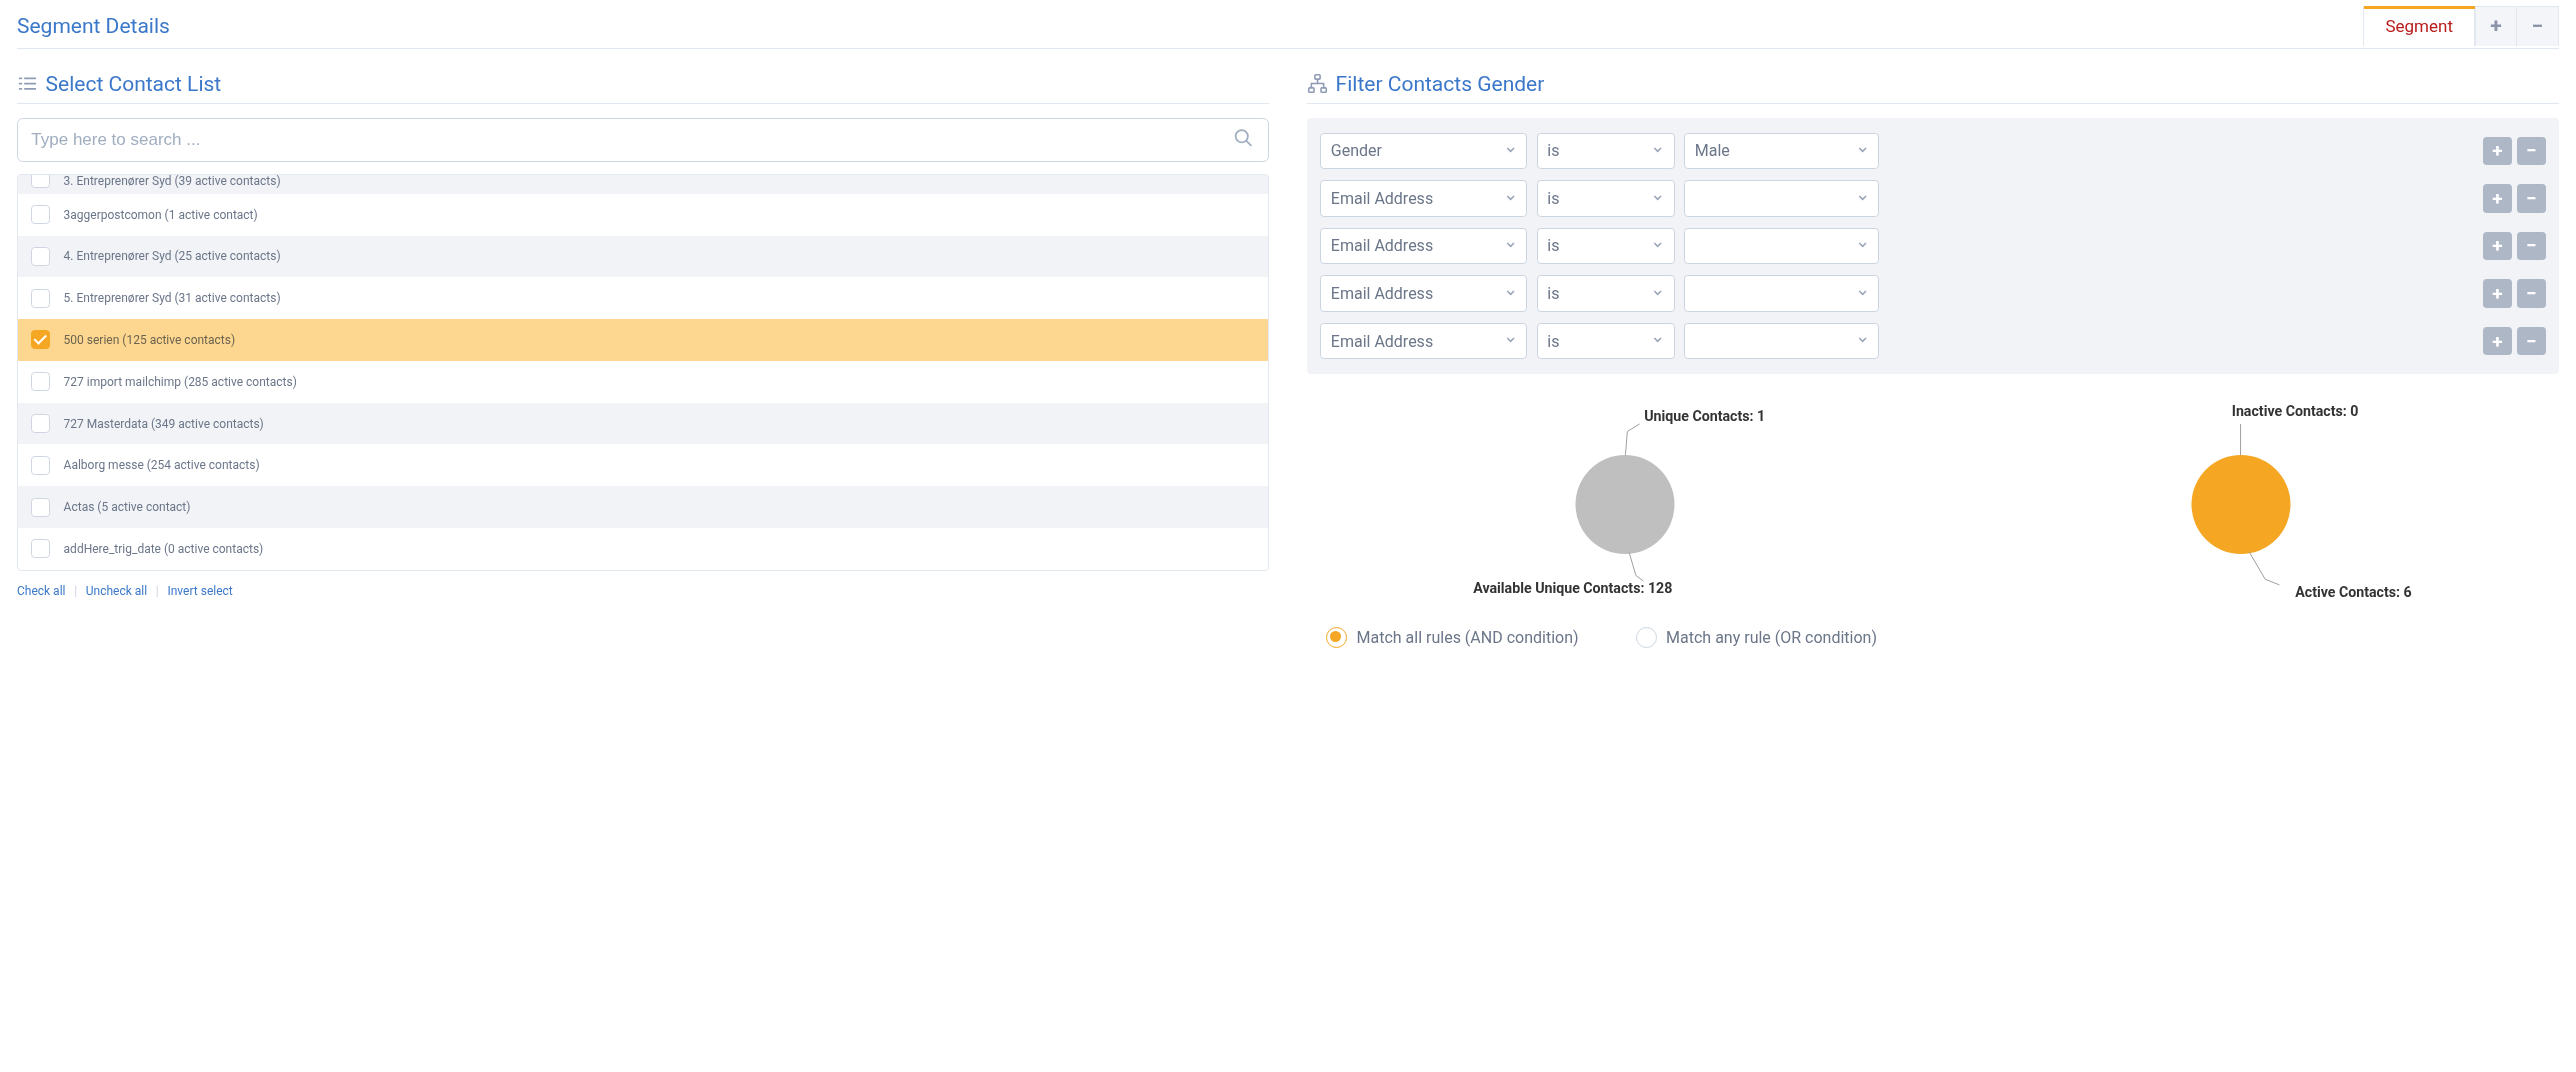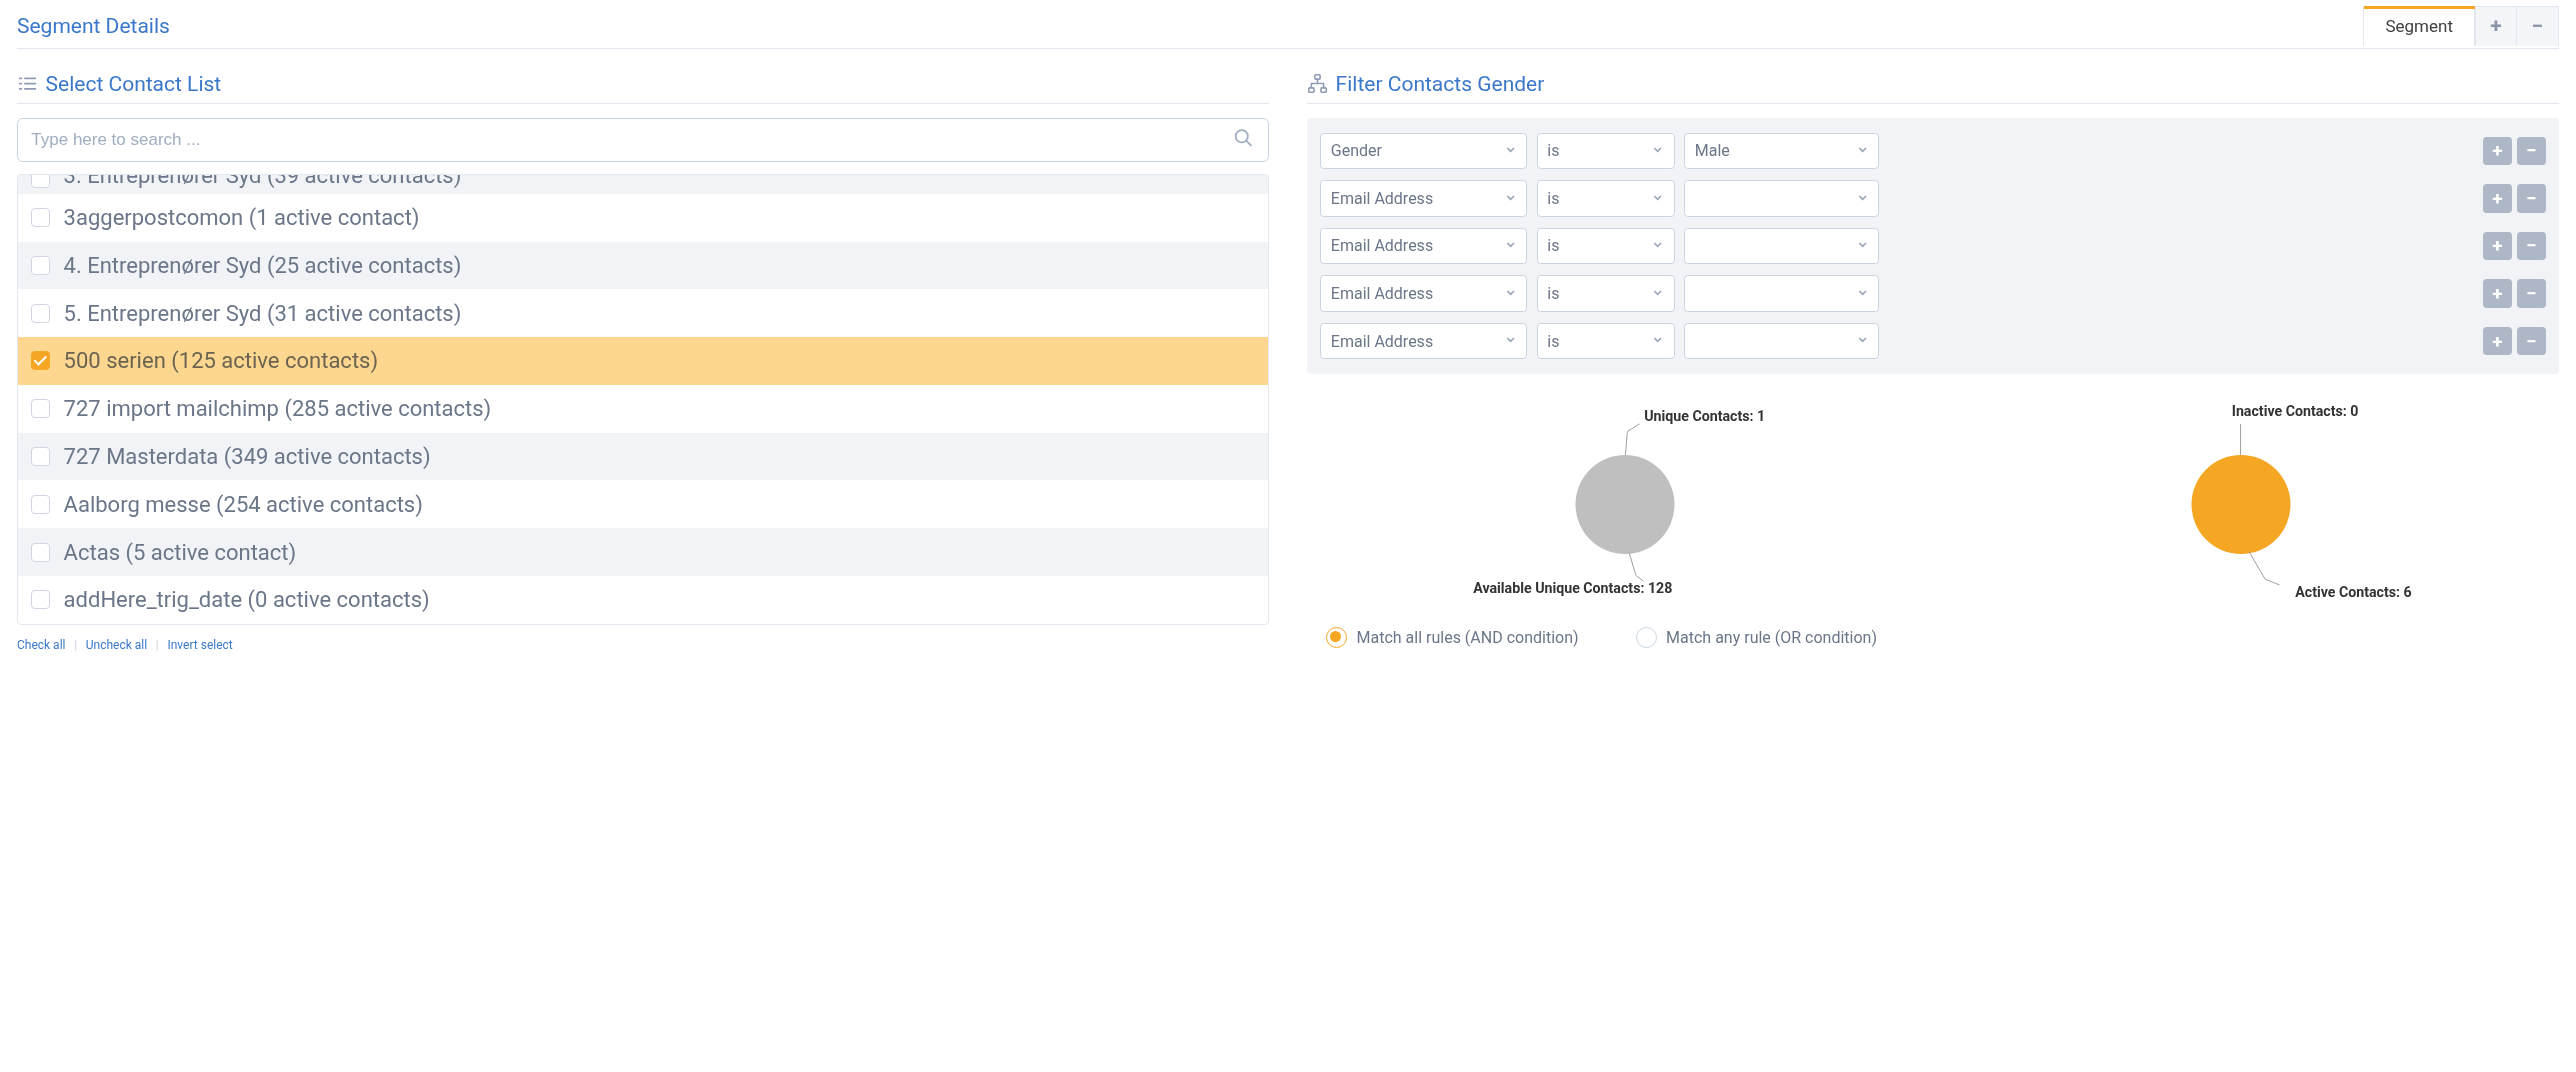--- a/index.html
+++ b/index.html
@@ -23,21 +23,21 @@
   .header-title {
     color: #3b78c9;
     font-size: 21px;
     font-weight: 400;
   }
   .header-tabs { display: flex; align-items: stretch; }
   .tab {
     border: 0.9px solid #e2e8f0;
     border-bottom: none;
     padding: 9.5px 21px;
-    color: #404040;
+    color: #b91c1c;
     font-size: 17px;
     background: #fff;
     position: relative;
   }
   .tab.active::before {
     content: "";
     position: absolute;
     top: -0.9px; left: -0.9px; right: -0.9px;
     height: 2.8px;
     background: #f5a623;
@@ -100,21 +100,21 @@
   .list-box {
     border: 0.9px solid #e2e8f0;
     border-radius: 3.8px;
     overflow: hidden;
   }
   .list-item {
     display: flex;
     align-items: center;
     gap: 13.3px;
     padding: 11.4px 13.3px;
-    font-size: 22px;
+    font-size: 12px;
     color: #6b7689;
   }
   .list-item.truncated { padding-top: 0; padding-bottom: 5.7px; height: 19px; overflow: hidden; align-items: flex-end;}
   .list-item.alt { background: #f1f3f6; }
   .list-item.selected { background: #fdd690; color: #6b6450; }
   .chk {
     width: 19px; height: 19px;
     border: 1.9px solid #cfd6e2;
     border-radius: 3.8px;
     background: #fff;

